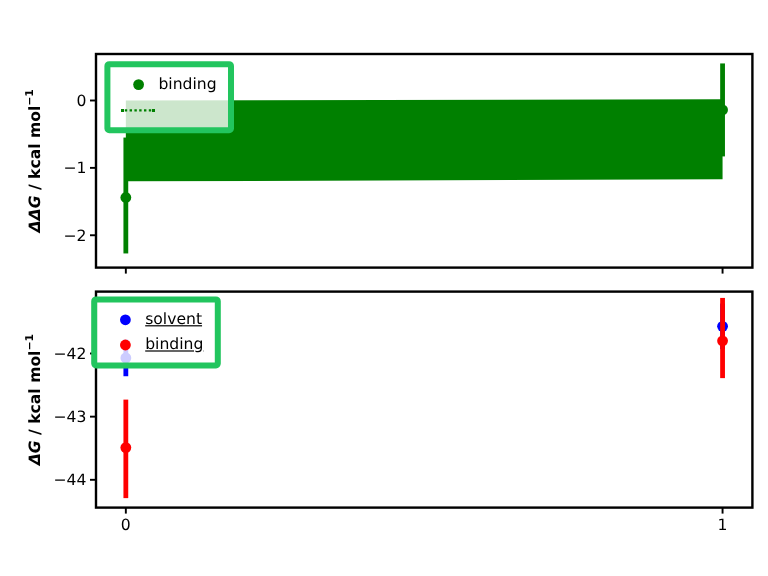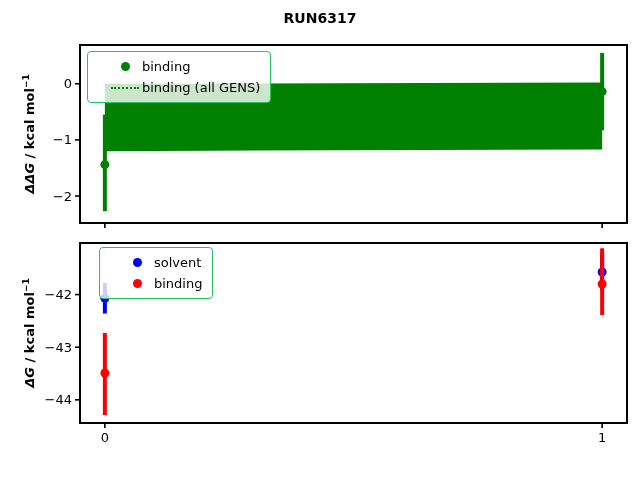--- a/index.html
+++ b/index.html
@@ -16,21 +16,21 @@
     transform:translate(-50%,-50%) rotate(-90deg);
   }
   .ylabel .math{font-style:italic;}
   .ylabel sup{font-size:9px;}
   #xlabel{
     position:absolute;left:80px;top:449px;width:547px;text-align:center;
     font-size:13px;font-weight:bold;color:#000;
   }
   .legend{
     position:absolute;background:rgba(255,255,255,0.8);
-    border:1px solid #22c55e;border-radius:4px;padding:4px 10px 4px 20px;
+    border:5px solid #22c55e;border-radius:4px;padding:4px 10px 4px 6px;
     box-shadow:0 0 0 0 transparent;
   }
   .legend-row{display:flex;align-items:center;height:21px;}
   .lmark{width:34px;display:flex;justify-content:center;align-items:center;flex:none;}
   .ldot{width:9px;height:9px;border-radius:50%;background:#000;}
   .dotted-line{width:28px;height:0;border-top:2px dotted #000;}
   .legend-label{font-size:13px;color:#000;white-space:nowrap;}
   svg text{font-family:"DejaVu Sans","Liberation Sans",sans-serif;}
 </style>
 </head>
@@ -68,21 +68,20 @@
       <line x1="75" y1="347.2105263157895" x2="80" y2="347.2105263157895" stroke="#000" stroke-width="1.6"></line>
       <text x="72" y="351.7105263157895" text-anchor="end" font-size="13px" fill="#000">−43</text>
       <line x1="75" y1="399.842105263158" x2="80" y2="399.842105263158" stroke="#000" stroke-width="1.6"></line>
       <text x="72" y="404.342105263158" text-anchor="end" font-size="13px" fill="#000">−44</text>
       <line x1="104.86363636363636" y1="423" x2="104.86363636363636" y2="428" stroke="#000" stroke-width="1.6"></line>
       <text x="104.86363636363636" y="442" text-anchor="middle" font-size="13px" fill="#000">0</text>
       <line x1="602.1363636363636" y1="423" x2="602.1363636363636" y2="428" stroke="#000" stroke-width="1.6"></line>
       <text x="602.1363636363636" y="442" text-anchor="middle" font-size="13px" fill="#000">1</text>
     </svg>
 
-  <div id="figure-title">RUN6317</div>
 
   <div class="ylabel" style="left:29px;top:134px;">
     <span class="math">ΔΔG</span><span> / kcal mol</span><sup>−1</sup>
   </div>
 
   <div class="ylabel" style="left:29px;top:333px;">
     <span class="math">ΔG</span><span> / kcal mol</span><sup>−1</sup>
   </div>
 
 
@@ -90,25 +89,24 @@
     <div class="legend-row">
       <span class="lmark">
           <span class="ldot" style="background-color: rgb(0, 128, 0);"></span>
         </span>
       <span class="legend-label">binding</span>
     </div>
     <div class="legend-row">
       <span class="lmark">
           <span class="dotted-line" style="border-top-color: rgb(0, 128, 0);"></span>
         </span>
-      <span class="legend-label">binding (all GENS)</span>
     </div>
   </div>
 
-  <div class="legend" style="left:99px;top:247px;">
+  <div class="legend" style="left:76px;top:247px;text-decoration:underline;">
     <div class="legend-row">
       <span class="lmark">
           <span class="ldot" style="background-color: rgb(0, 0, 255);"></span>
         </span>
       <span class="legend-label">solvent</span>
     </div>
     <div class="legend-row">
       <span class="lmark">
           <span class="ldot" style="background-color: rgb(255, 0, 0);"></span>
         </span>

